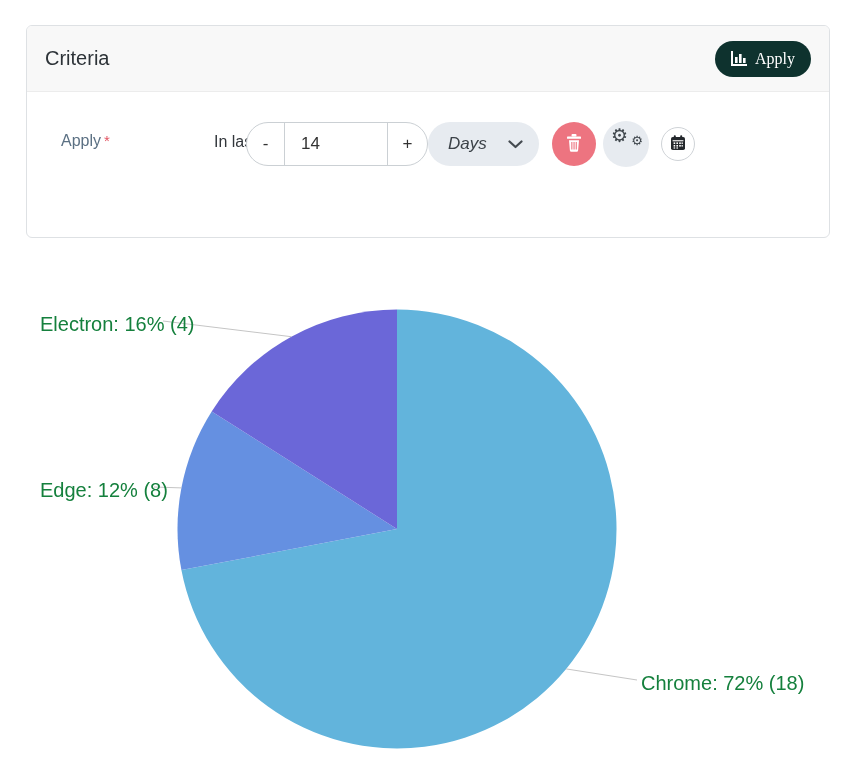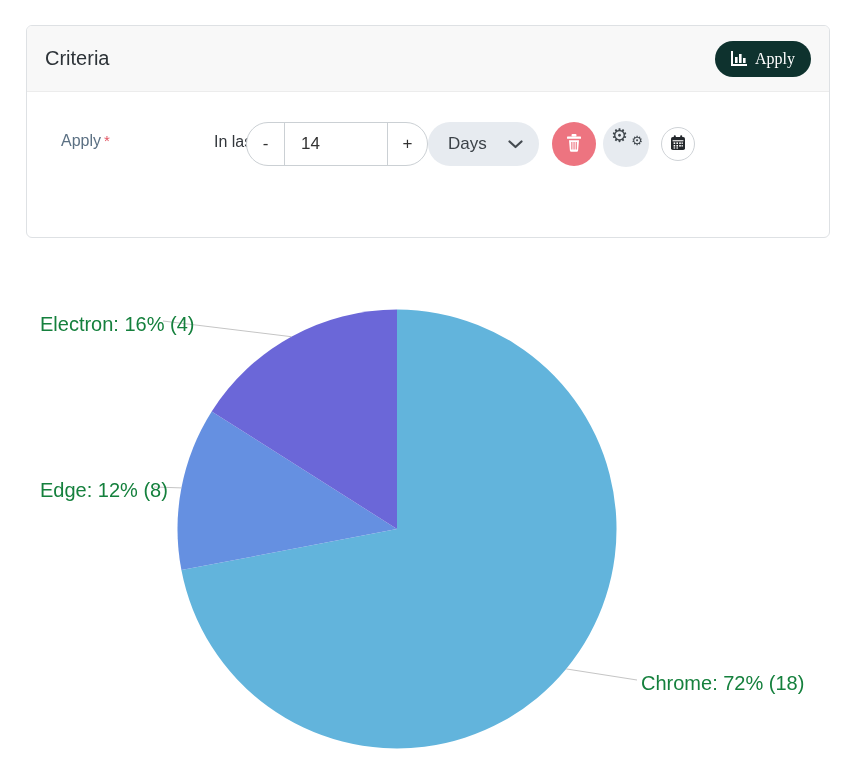--- a/index.html
+++ b/index.html
@@ -35,21 +35,21 @@
         display:flex;box-sizing:border-box;}
   .step-btn{width:38px;border:none;background:transparent;font-size:17px;color:#333;
         cursor:pointer;font-family:inherit;}
   .step-btn.plus{width:40px;}
   .step-input{width:104px;border:none;border-left:1px solid #cbd0d4;
         border-right:1px solid #cbd0d4;outline:none;font-size:17px;color:#333;
         padding:0 0 0 16px;box-sizing:border-box;font-family:inherit;}
 
   .unit-select{position:absolute;left:401px;top:30px;width:111px;height:44px;
         background:#e7ebf0;border-radius:22px;display:flex;align-items:center;
-        justify-content:space-between;padding:0 16px 0 20px;box-sizing:border-box;cursor:pointer;}
+        justify-content:space-between;padding:0 16px 0 20px;box-sizing:border-box;cursor:pointer;font-style:italic;}
   .unit-select .unit-text{font-size:17px;color:#3c4248;}
 
   .circle-btn{position:absolute;border:none;border-radius:50%;display:flex;
         align-items:center;justify-content:center;cursor:pointer;padding:0;}
   .trash-btn{left:525px;top:30px;width:44px;height:44px;background:#ed7480;}
   .gears-btn{left:576px;top:29px;width:46px;height:46px;background:#e7ebf0;position:absolute;}
   .cal-btn{left:634px;top:35px;width:34px;height:34px;background:#fff;border:1px solid #cfd3d7;box-sizing:border-box;}
 
   .gears-wrap{position:relative;width:30px;height:28px;font-family:"DejaVu Sans",sans-serif;color:#3f464c;}
   .gear-big{position:absolute;left:0;top:-6px;font-size:19px;}

